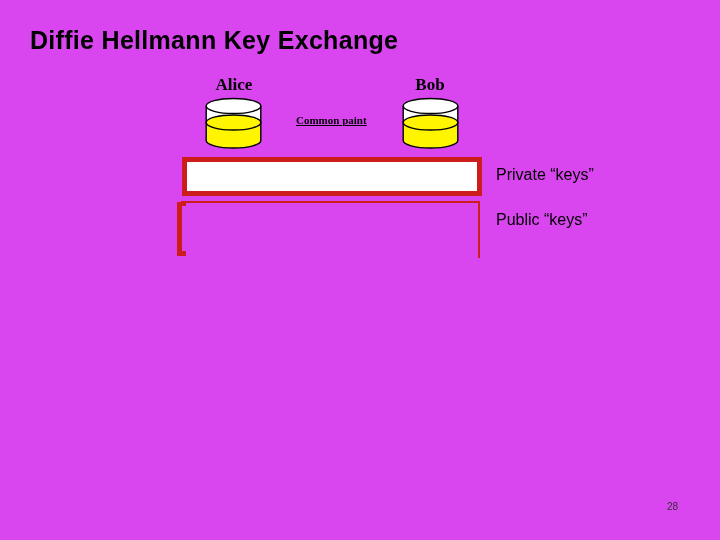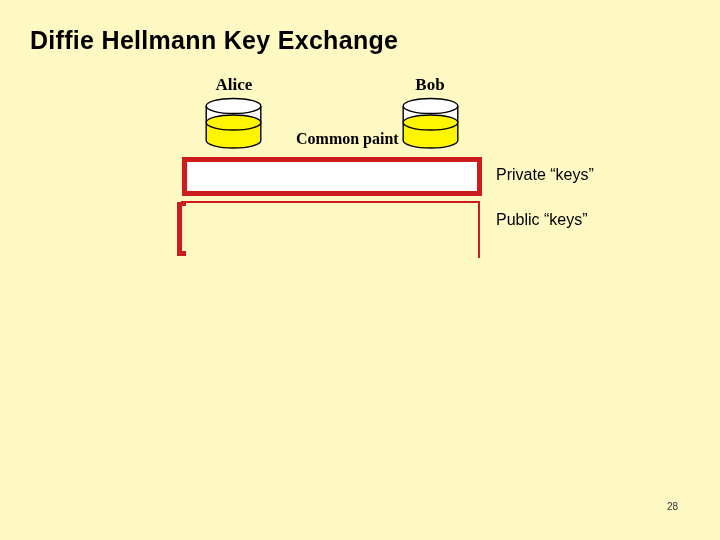--- a/index.html
+++ b/index.html
@@ -1,19 +1,19 @@
 <!DOCTYPE html>
 <html style="--box-red: #cc1c1c; --paint-yellow: #fff500; --title-color: #000000;"><head>
 <meta charset="utf-8">
 <style>
   html,body { margin:0; padding:0; }
   body { font-family:"Liberation Sans", sans-serif; background:#fff; }
   #slide {
     position:relative; width:720px; height:540px;
-    background:#fef9c3; overflow:hidden;
+    background:#d946ef; overflow:hidden;
   }
   .title {
     position:absolute; left:30px; top:26px;
     font-family:"Liberation Sans", sans-serif;
     font-size:25px; font-weight:bold; color:var(--title-color,#000);
     letter-spacing:0.3px; white-space:nowrap;
   }
   .actor-label {
     position:absolute; top:75px; width:100px; text-align:center;
     font-family:"Liberation Serif", serif; font-weight:bold;
@@ -23,23 +23,23 @@
   .actor-label.bob   { left:380px; }
   .paint-can { position:absolute; top:97px; width:57px; height:52px; }
   .paint-can.alice { left:205px; }
   .paint-can.bob   { left:402px; }
   .can-body-fill { fill:#fff; }
   .can-paint-fill { fill:var(--paint-yellow,#fff500); }
   .can-paint-surface { fill:var(--paint-yellow,#fff500); stroke:#000; stroke-width:1.4; }
   .can-outline { fill:none; stroke:#000; stroke-width:1.4; }
   .can-top { fill:#fff; stroke:#000; stroke-width:1.4; }
   .common-paint {
-    position:absolute; left:296px; top:130px;
+    position:absolute; left:296px; top:114px;
     font-family:"Liberation Serif", serif; font-weight:bold;
-    font-size:16px; color:#000; white-space:nowrap;
+    font-size:11px; color:#000; white-space:nowrap;text-decoration:underline;
   }
   .private-box {
     position:absolute; left:182px; top:157px; width:300px; height:39px;
     box-sizing:border-box; border:5px solid var(--box-red,#cc1c1c);
     background:#fff;
   }
   .public-box {
     position:absolute; left:181px; top:201px; width:299px; height:57px;
     box-sizing:border-box;
     border-top:2px solid var(--box-red,#cc1c1c);

